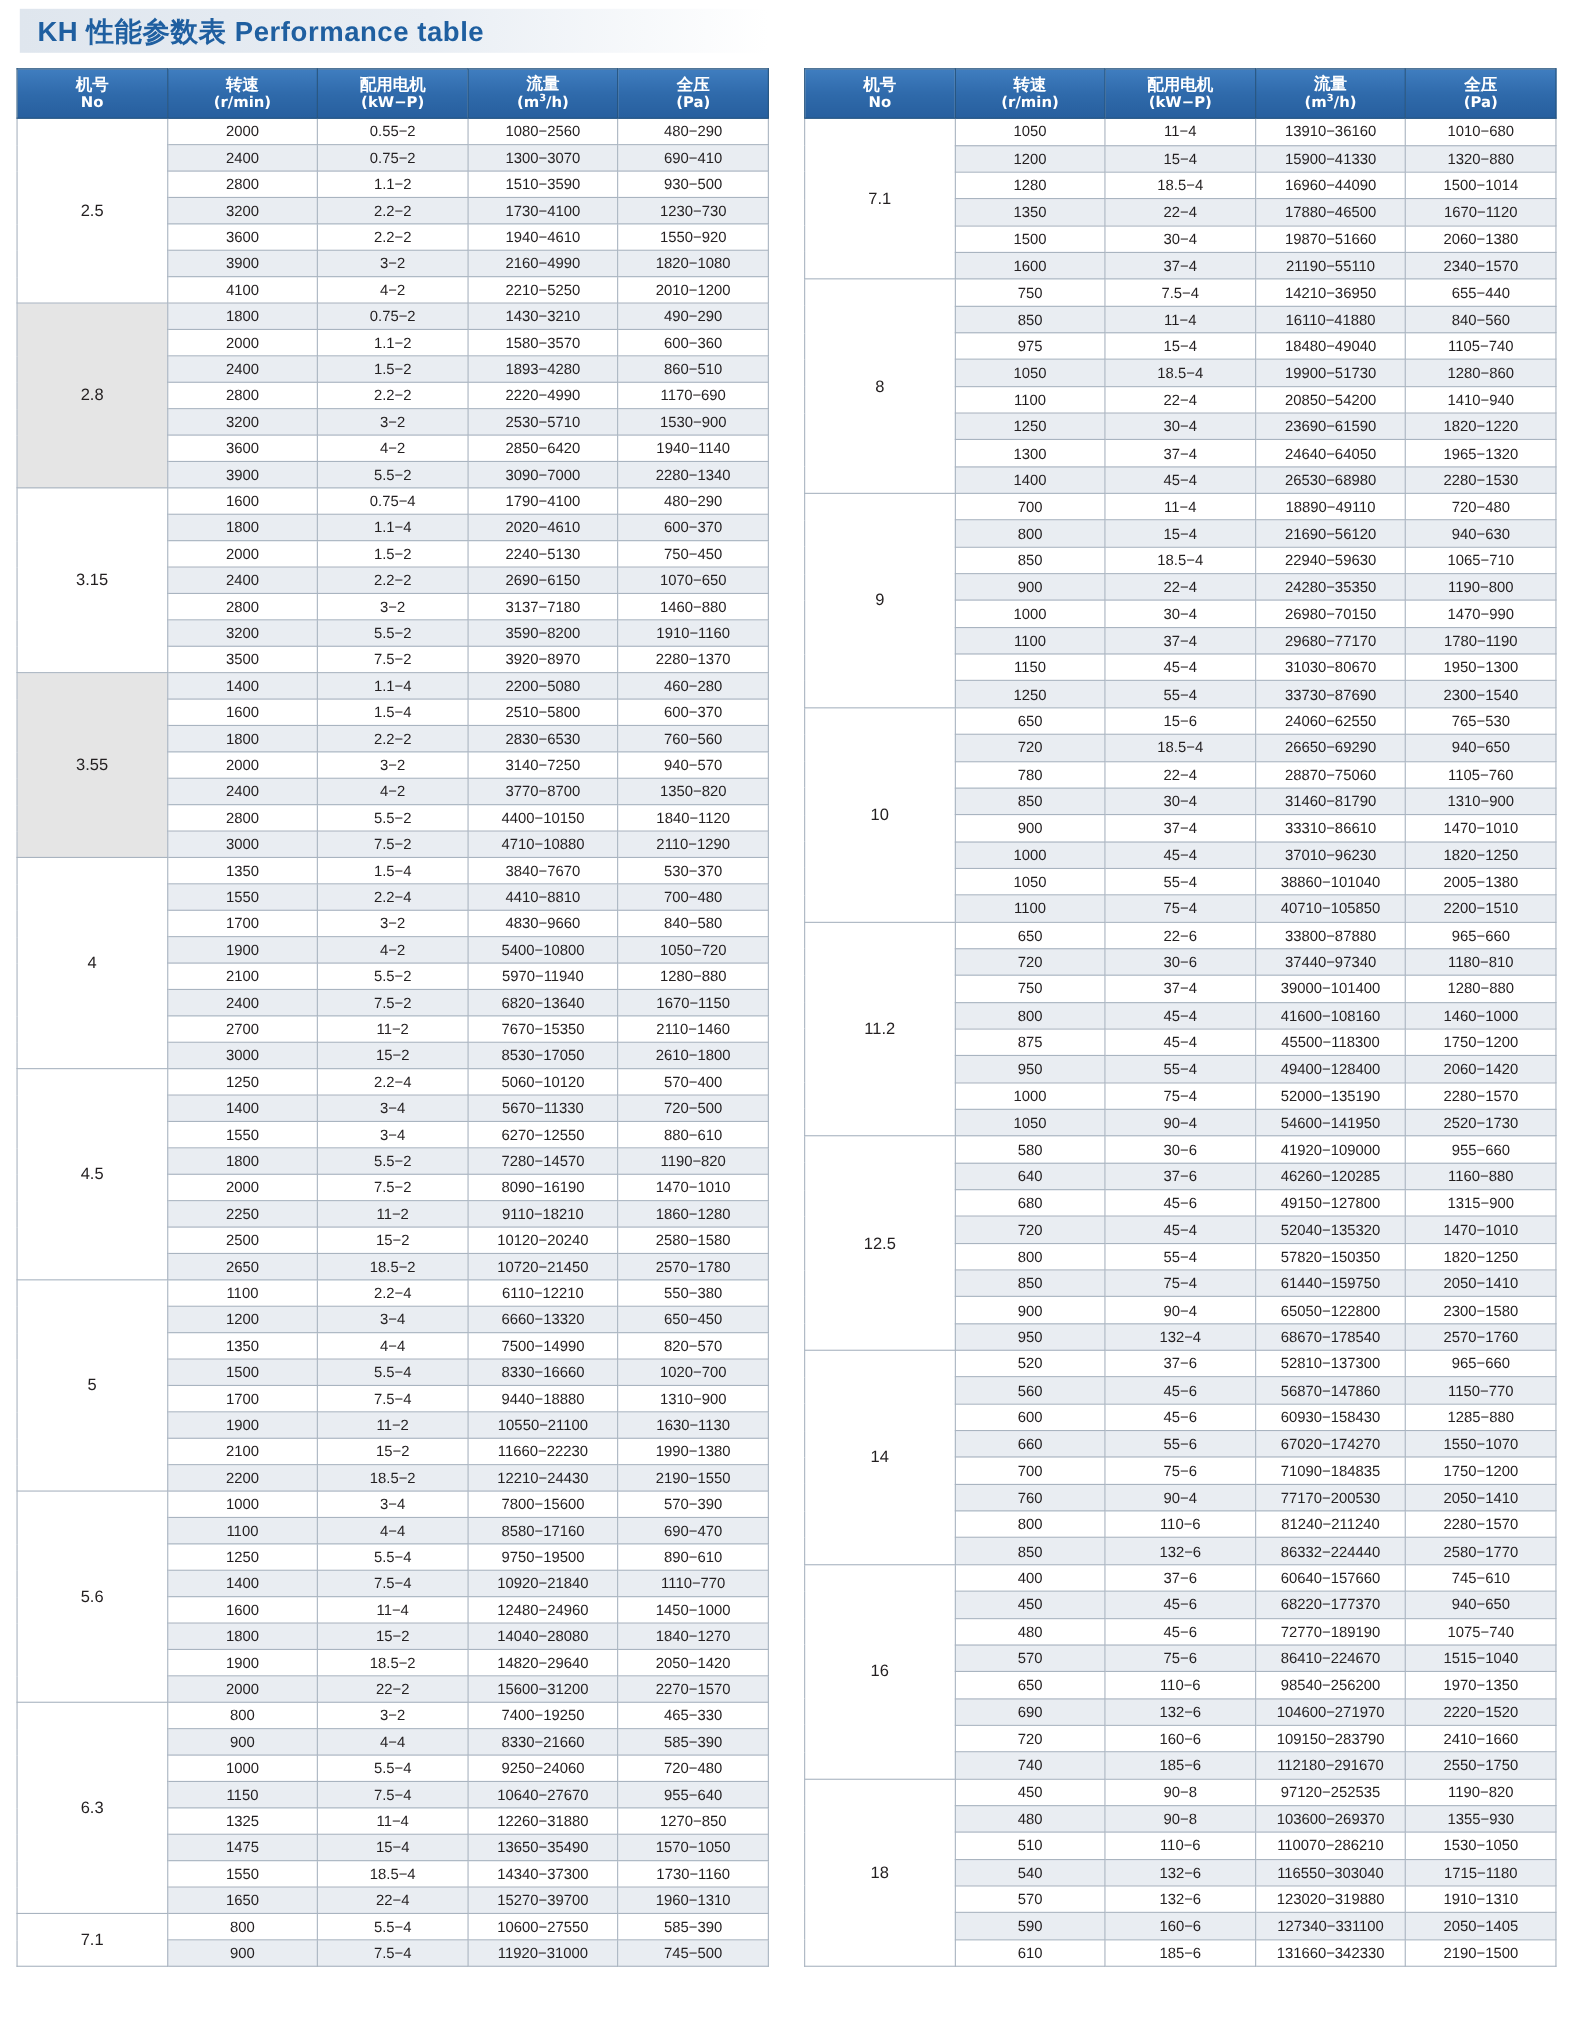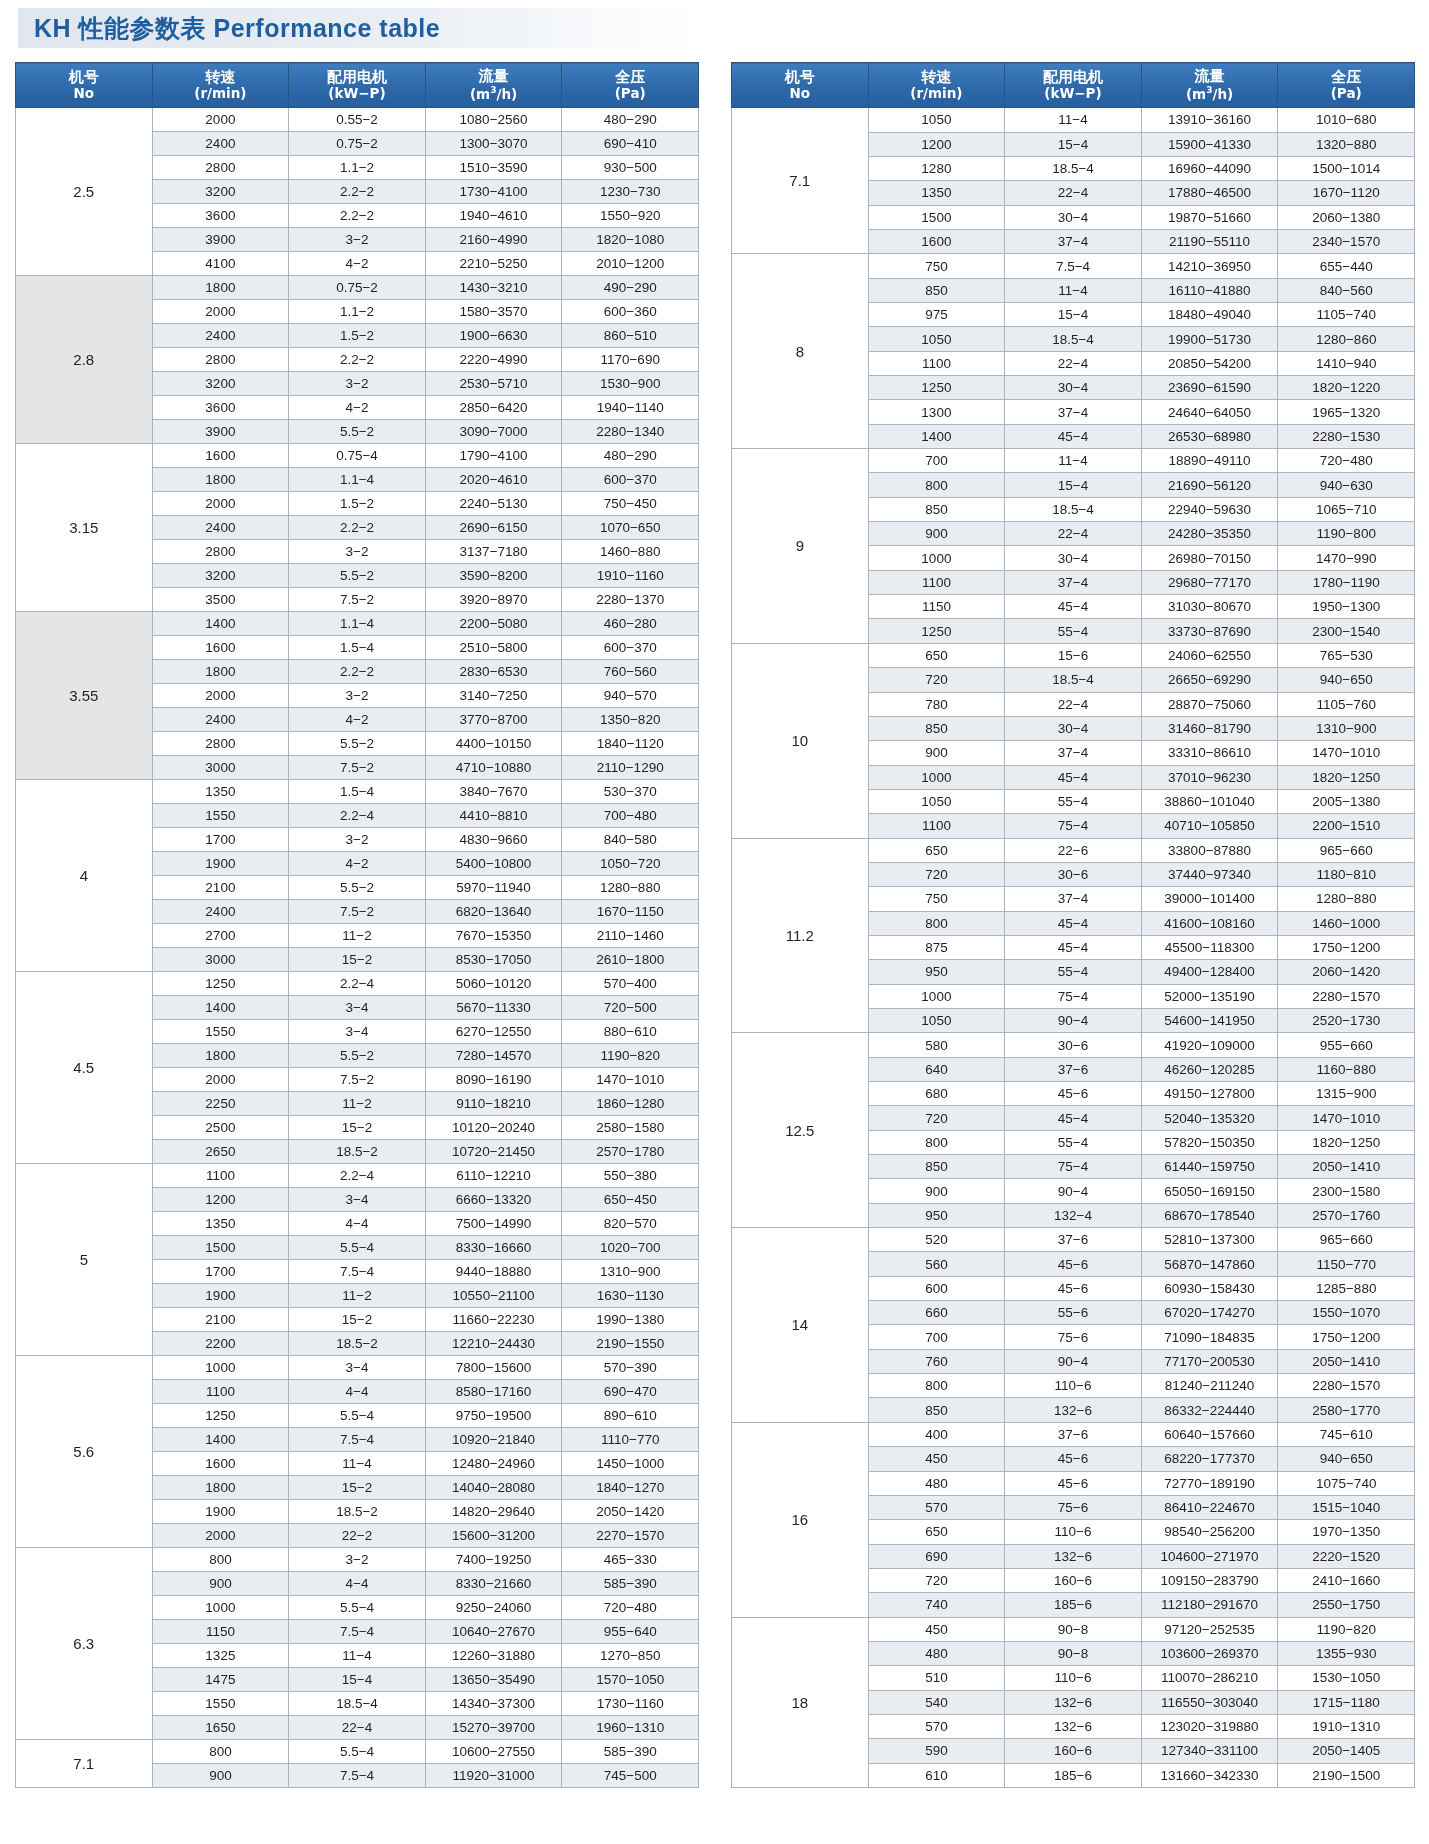--- a/index.html
+++ b/index.html
@@ -199,21 +199,21 @@
           </tr>
           <tr>
             <td class="col-rpm">2000</td>
             <td class="col-motor">1.1−2</td>
             <td class="col-flow">1580−3570</td>
             <td class="col-pres">600−360</td>
           </tr>
           <tr class="alt">
             <td class="col-rpm">2400</td>
             <td class="col-motor">1.5−2</td>
-            <td class="col-flow">1900−6630</td>
+            <td class="col-flow">1893−4280</td>
             <td class="col-pres">860−510</td>
           </tr>
           <tr>
             <td class="col-rpm">2800</td>
             <td class="col-motor">2.2−2</td>
             <td class="col-flow">2220−4990</td>
             <td class="col-pres">1170−690</td>
           </tr>
           <tr class="alt">
             <td class="col-rpm">3200</td>
@@ -872,21 +872,21 @@
           </tr>
           <tr class="alt">
             <td class="col-rpm">850</td>
             <td class="col-motor">75−4</td>
             <td class="col-flow">61440−159750</td>
             <td class="col-pres">2050−1410</td>
           </tr>
           <tr>
             <td class="col-rpm">900</td>
             <td class="col-motor">90−4</td>
-            <td class="col-flow">65050−169150</td>
+            <td class="col-flow">65050−122800</td>
             <td class="col-pres">2300−1580</td>
           </tr>
           <tr class="alt">
             <td class="col-rpm">950</td>
             <td class="col-motor">132−4</td>
             <td class="col-flow">68670−178540</td>
             <td class="col-pres">2570−1760</td>
           </tr>
           <tr>
             <td class="col-no nocell" rowspan="8">14</td>

